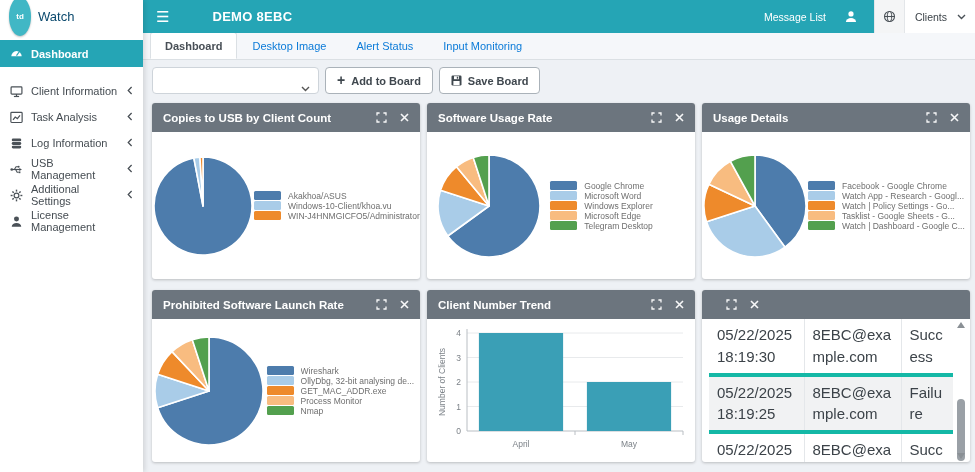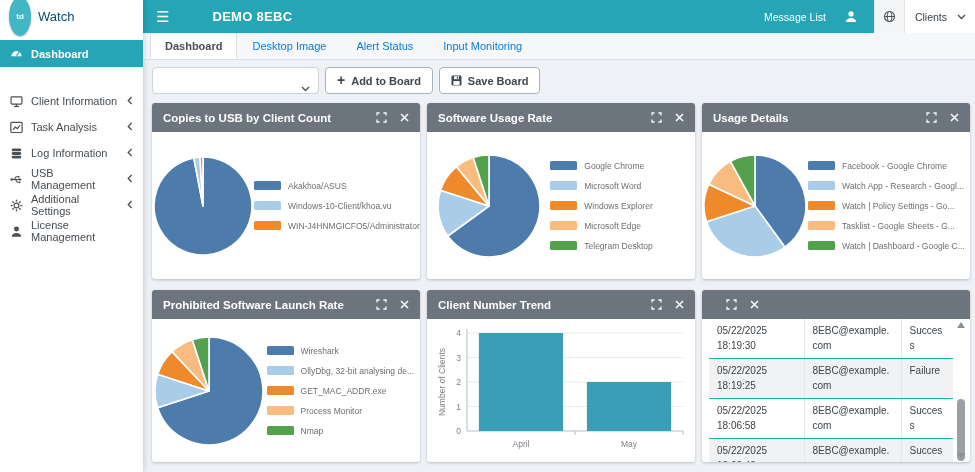--- a/index.html
+++ b/index.html
@@ -9,21 +9,21 @@
   
   .sidebar { position: absolute; left:0; top:0; width:143px; height:472px; background:#fff;
              box-shadow: 2px 0 5px rgba(0,0,0,.12); z-index: 5; }
   .brand { height:33px; display:flex; align-items:center; gap:7px; padding:0 9px; }
   .logo-circle { width:22px; height:39px; border-radius:50%; background:#41b7c5; color:#fff;
                  display:flex; align-items:center; justify-content:center; font-size:8px; font-weight:bold;
                  box-shadow:0 1px 2px rgba(0,0,0,.25); flex:0 0 22px;}
   .brand-name { font-size:13px; color:#0c4a6e; }
   .side-item-active { margin-top:7px; height:27px; background:#25a5b5; color:#fff; display:flex;
                       align-items:center; gap:8px; padding:0 10px; font-size:11px; font-weight:bold; cursor:pointer; }
-  .side-menu { margin-top:21px; }
+  .side-menu { margin-top:11px; }
   .side-item { height:26px; display:flex; align-items:center; gap:8px; padding:0 10px; font-size:11px;
                color:#454c52; cursor:pointer; }
   .side-item .lbl { flex:1; }
   .side-item svg.mi { flex:0 0 13px; }
   .chev-left { color:#454c52; }
 
   
   .navbar { position:absolute; left:143px; top:0; right:0; height:33px; background:#25a5b5;
             display:flex; align-items:center; color:#fff; z-index:4; }
   .hamburger { font-size:15px; padding:0 13px; cursor:pointer; line-height:33px; }
@@ -60,31 +60,31 @@
              grid-template-columns:repeat(3, 1fr); grid-template-rows:176px 172px; gap:11px 7px; }
   .widget { background:#fff; border-radius:3px; box-shadow:0 1px 3px rgba(0,0,0,.22); overflow:hidden;
             display:flex; flex-direction:column; }
   .widget-header { height:29px; flex:0 0 29px; background:#6c757e; color:#fff; display:flex; align-items:center;
                    padding:0 11px; }
   .widget-title { flex:1; font-size:11.5px; font-weight:bold; white-space:nowrap; overflow:hidden; }
   .wh-icon { cursor:pointer; display:flex; align-items:center; margin-left:13px; opacity:.95; }
   .widget-body { flex:1; display:flex; align-items:center; position:relative; overflow:hidden; }
 
   .pie-zone { width:46%; display:flex; justify-content:center; align-items:center; }
-  .legend { flex:1; display:flex; flex-direction:column; gap:10px; padding-right:6px; }
+  .legend { flex:1; display:flex; flex-direction:column; gap:0; padding-right:6px; }
   .legend-item { display:flex; align-items:center; gap:7px; }
   .legend-swatch { width:27px; height:9px; border-radius:1.5px; flex:0 0 27px; }
   .legend-label { font-size:8.5px; color:#6e6e6e; white-space:nowrap; overflow:hidden; }
 
   .bar-zone { width:100%; display:flex; justify-content:center; }
 
   
   .table-zone { width:100%; height:100%; padding:0 17px 0 7px; position:relative; }
   .ltable { width:100%; border-collapse:collapse; table-layout:fixed; }
-  .ltable td { font-size:10px; color:#3c4349; padding:5px 8px; border-bottom:1px solid #14b8a6;
+  .ltable td { font-size:15px; color:#3c4349; padding:5px 8px; border-bottom:4px solid #14b8a6;
                border-right:1px solid #e4e7ea; vertical-align:top; overflow-wrap:anywhere; line-height:1.45; }
   .ltable td:last-child { border-right:none; }
   .ltable tr.alt { background:#f1f2f3; }
   .col-time { width:95px; }
   .col-email { width:auto; }
   .col-status { width:52px; }
 
   .vscroll { position:absolute; right:3px; top:3px; bottom:3px; width:12px; }
   .tri-up { width:0; height:0; border-left:4px solid transparent; border-right:4px solid transparent;
             border-bottom:6px solid #8a9095; margin:0 auto; cursor:pointer; }

